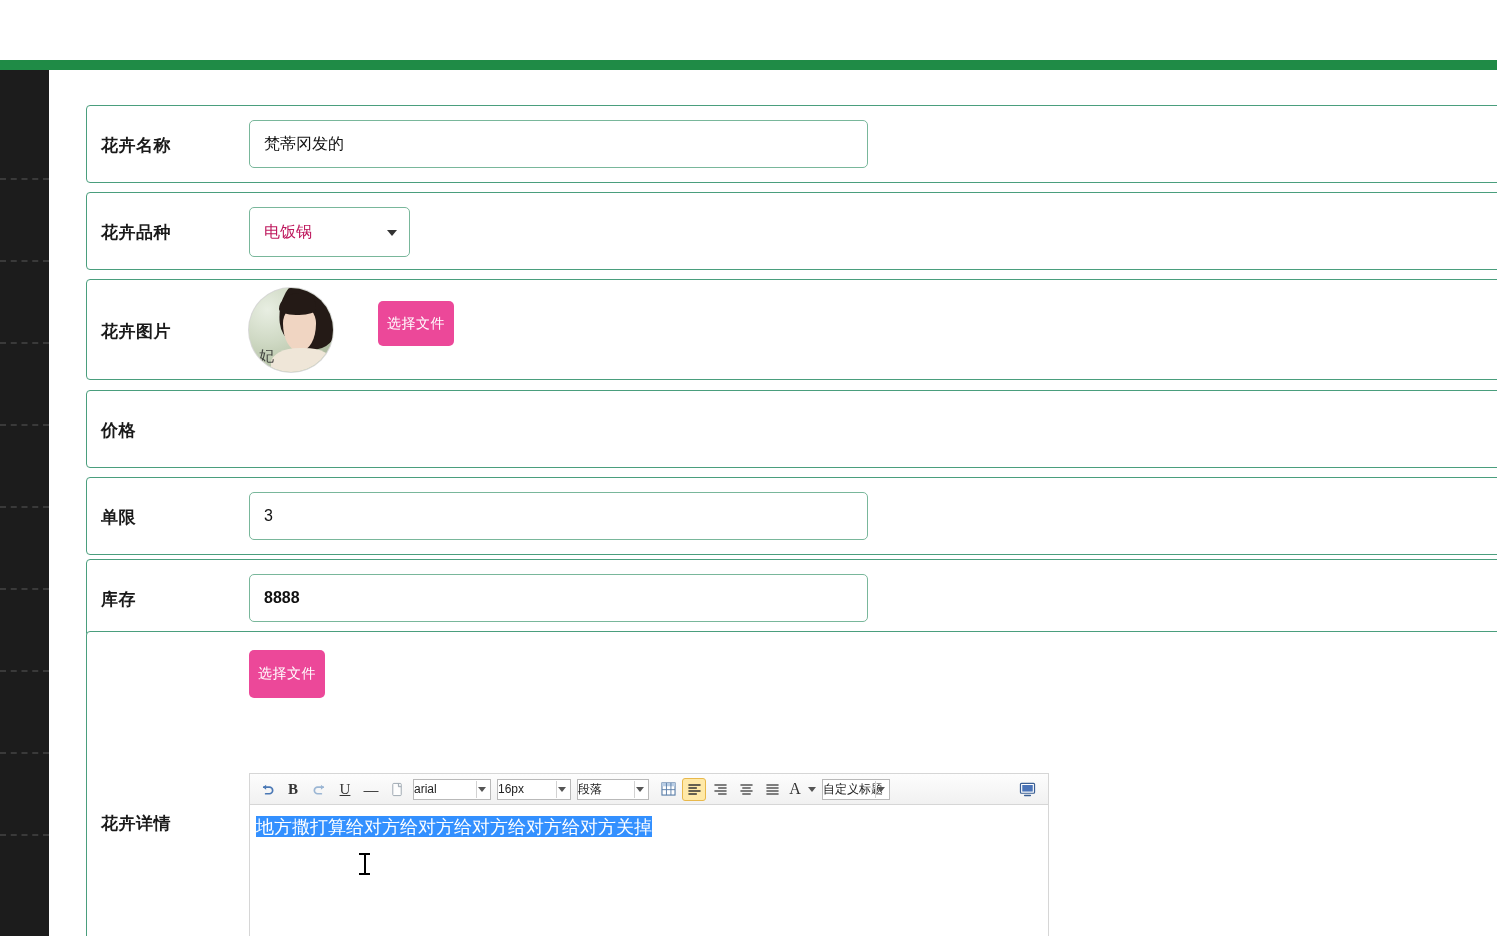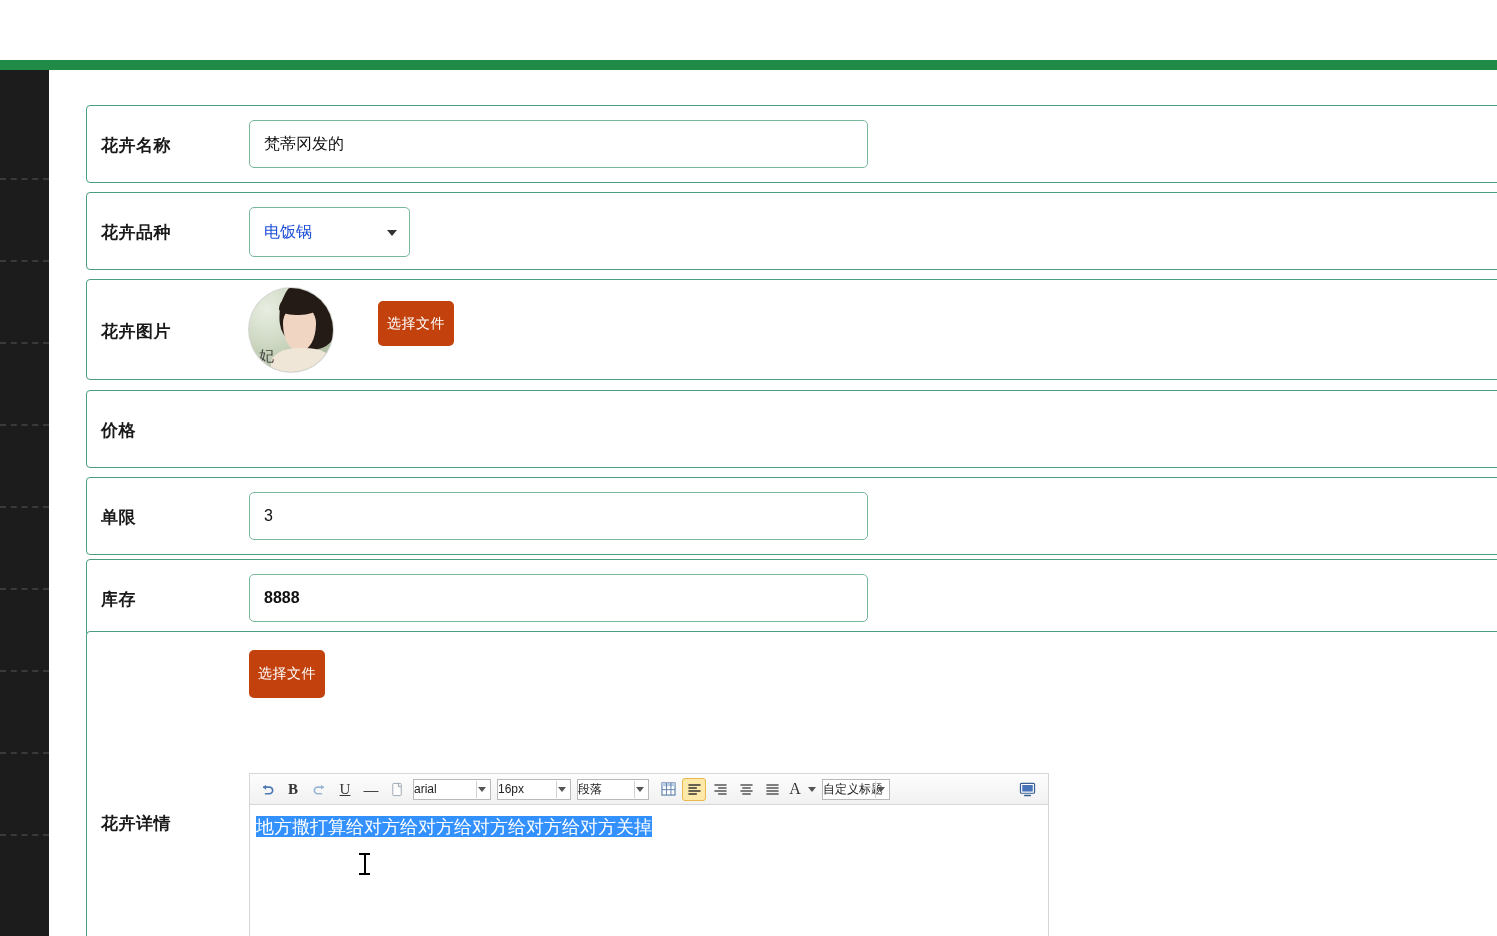--- a/index.html
+++ b/index.html
@@ -99,21 +99,21 @@
     position: absolute;
     left: 162px;
     box-sizing: border-box;
     width: 161px;
     height: 50px;
     border: 1px solid #79b79b;
     border-radius: 5px;
     background: #ffffff;
     font-family: "Liberation Sans", sans-serif;
     font-size: 16px;
-    color: #1d4ed8;
+    color: #be185d;
     padding: 0 14px;
     display: flex;
     align-items: center;
   }
   .select-arrow {
     position: absolute;
     right: 12px;
     top: 50%;
     margin-top: -2px;
     width: 0; height: 0;
@@ -174,21 +174,21 @@
     font-size: 15px;
     color: #2a2a2a;
     font-family: "DejaVu Sans", sans-serif;
     line-height: 1;
     opacity: 0.85;
   }
 
   
   .green-btn {
     position: absolute;
-    background: #c2410c;
+    background: #ec4899;
     color: #ffffff;
     font-size: 14px;
     border: none;
     border-radius: 5px;
     font-family: "Liberation Sans", sans-serif;
     display: flex;
     align-items: center;
     justify-content: center;
     cursor: pointer;
     letter-spacing: 0.5px;

